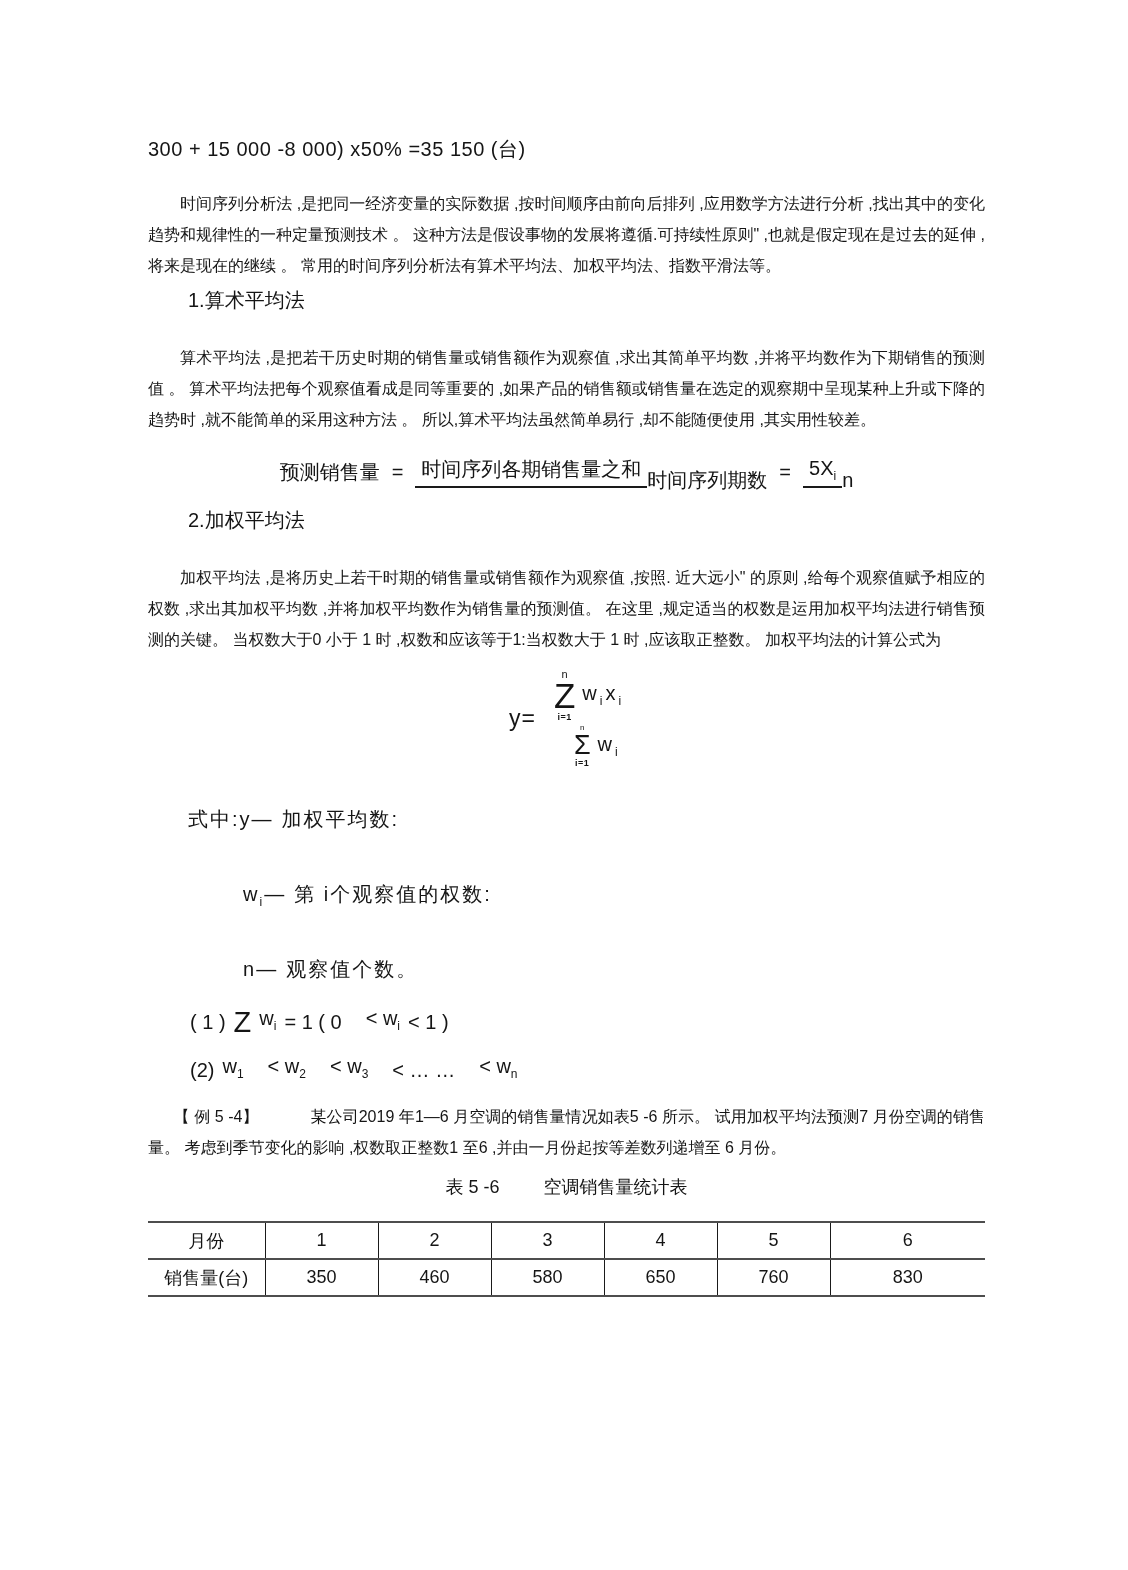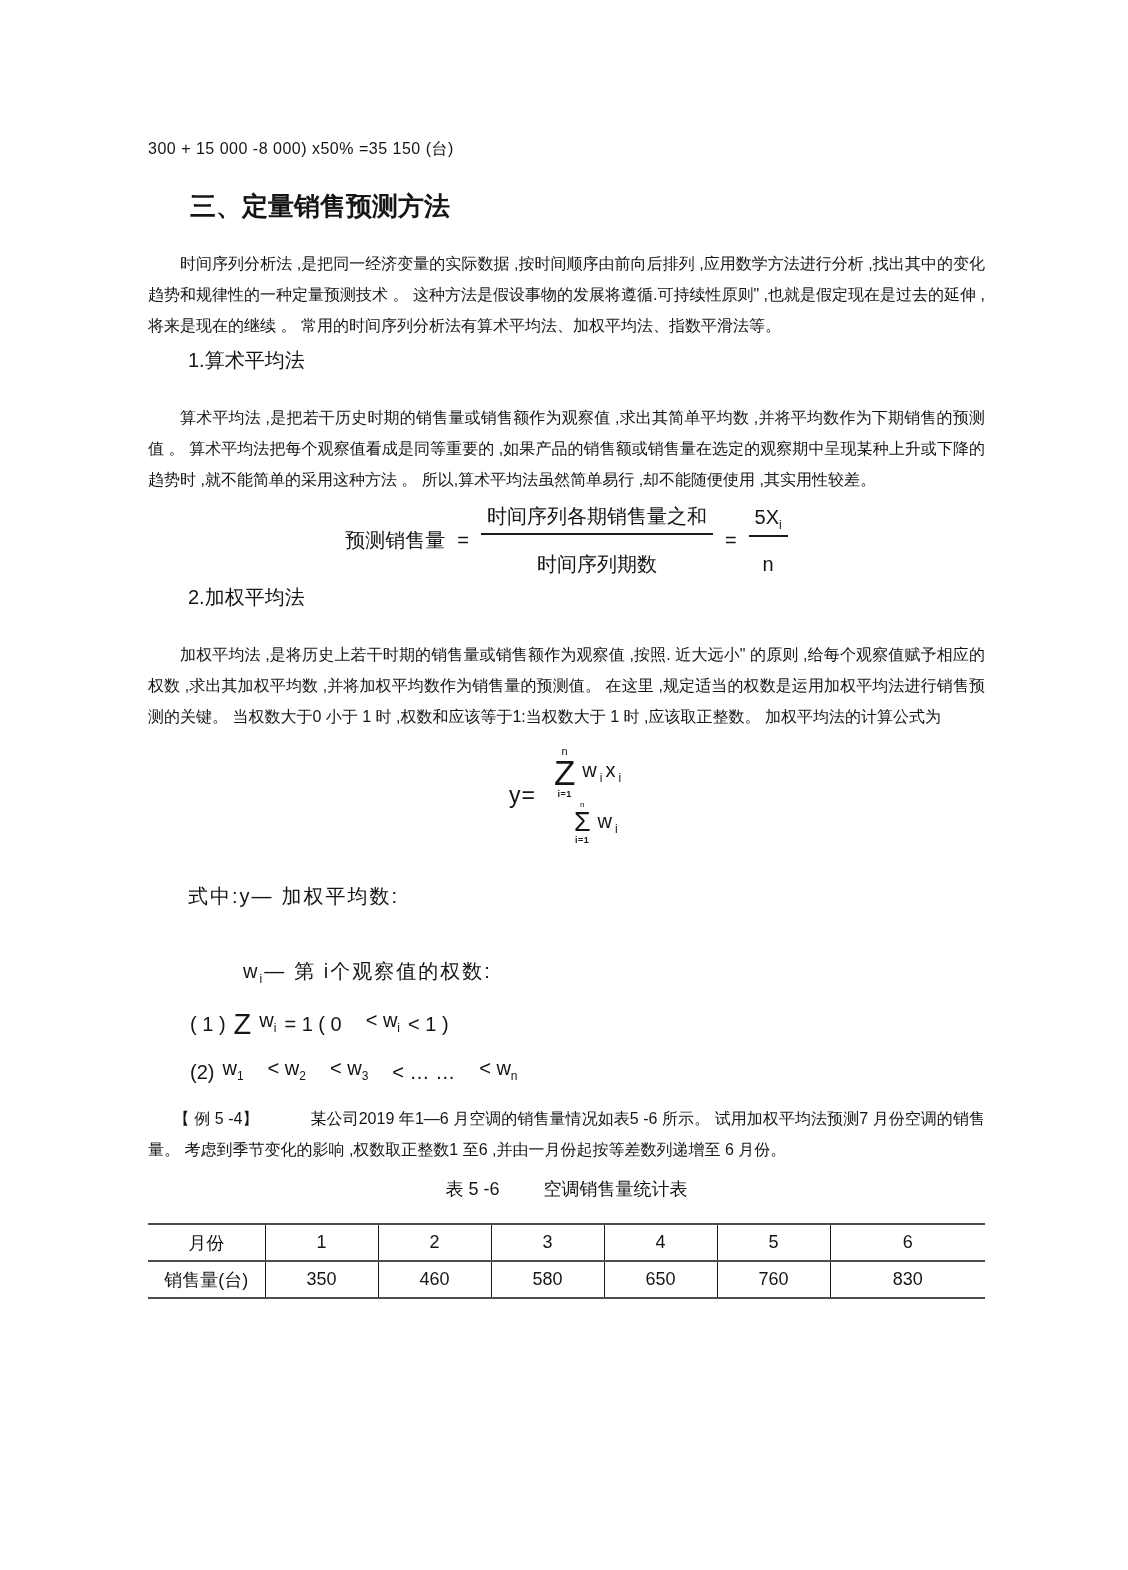--- a/index.html
+++ b/index.html
@@ -9,21 +9,21 @@
     background: #ffffff;
     color: #151515;
     font-family: "Liberation Sans", "DejaVu Sans", sans-serif;
     overflow: hidden;
   }
   .content {
     padding: 136px 143px 0 148px;
     width: 1128px;
   }
   .calc-line {
-    font-size: 16px; margin: 0; line-height: 26px;
+    font-size: 20px; margin: 0; line-height: 26px;
     letter-spacing: 0.5px;
   }
   .section-heading {
     font-size: 26px; font-weight: bold;
     margin: 28px 0 0 42px; line-height: 32px;
   }
   .subsection-heading {
     font-size: 20px; font-weight: normal;
     margin: 24px 0 0 42px; line-height: 26px;
   }
@@ -35,21 +35,21 @@
   p.method-title {
     font-size: 20px; line-height: 31px;
     text-indent: 2em; margin: 4px 0 0 0;
   }
   
   .formula1 {
     margin: 8px 0 2px 0;
     display: flex; justify-content: center; align-items: center;
     gap: 12px; font-size: 20px; min-height: 58px;
   }
-  .frac { display: inline-flex; flex-direction: column; align-items: center; }
+  .frac { display: inline-flex; flex-direction: row; align-items: center; }
   .frac .num { border-bottom: 2px solid #1a1a1a; padding: 0 6px 3px 6px; }
   .frac .den { padding-top: 16px; }
   .frac sub { font-size: 12px; }
   
   .formula2 {
     margin: 14px 0 0 0;
     display: flex; justify-content: center; align-items: center;
     gap: 18px; min-height: 96px;
   }
   .formula2 .yeq { font-size: 23px; letter-spacing: 1px; }
@@ -109,21 +109,20 @@
   col.c-month { width: 113px; }
   col.c-last  { width: 155px; }
 </style>
 </head>
 <body>
 
 <div class="content">
 
   <p class="calc-line">300  + 15 000 -8 000) x50% =35 150 (台)</p>
 
-  <h2 class="section-heading">三、定量销售预测方法</h2>
 
 
   <p class="para">时间序列分析法 ,是把同一经济变量的实际数据 ,按时间顺序由前向后排列 ,应用数学方法进行分析 ,找出其中的变化趋势和规律性的一种定量预测技术 。 这种方法是假设事物的发展将遵循.可持续性原则" ,也就是假定现在是过去的延伸 ,将来是现在的继续 。 常用的时间序列分析法有算术平均法、加权平均法、指数平滑法等。</p>
 
   <p class="method-title">1.算术平均法</p>
   <p class="para">算术平均法 ,是把若干历史时期的销售量或销售额作为观察值 ,求出其简单平均数 ,并将平均数作为下期销售的预测值 。 算术平均法把每个观察值看成是同等重要的 ,如果产品的销售额或销售量在选定的观察期中呈现某种上升或下降的趋势时 ,就不能简单的采用这种方法 。 所以,算术平均法虽然简单易行 ,却不能随便使用 ,其实用性较差。</p>
 
   <div class="formula1">
     <span>预测销售量</span>
     <span>=</span>
@@ -162,20 +161,23 @@
       </span>
     </span>
   </div>
 
   <div class="def-block">
     <div class="def-row first">
       <span>式中:</span><span>y</span><sub></sub><span class="def-dash">—</span><span>加权平均数:</span>
     </div>
     <div class="def-row">
       <span>w</span><sub>i</sub><span class="def-dash">—</span><span>第 i个观察值的权数:</span>
+    </div>
+    <div class="def-row">
+      <span>n</span><sub></sub><span class="def-dash">—</span><span>观察值个数。</span>
     </div>
   </div>
 
   <div class="cond">
     <span>( 1 )</span>
     <span class="sigmaZ">Z</span>
     <span><span>w</span><sub>i</sub></span>
     <span>= 1 ( 0</span>
     <span class="gap-sm"></span>
     <span><span>&lt; w</span><sub>i</sub></span>

